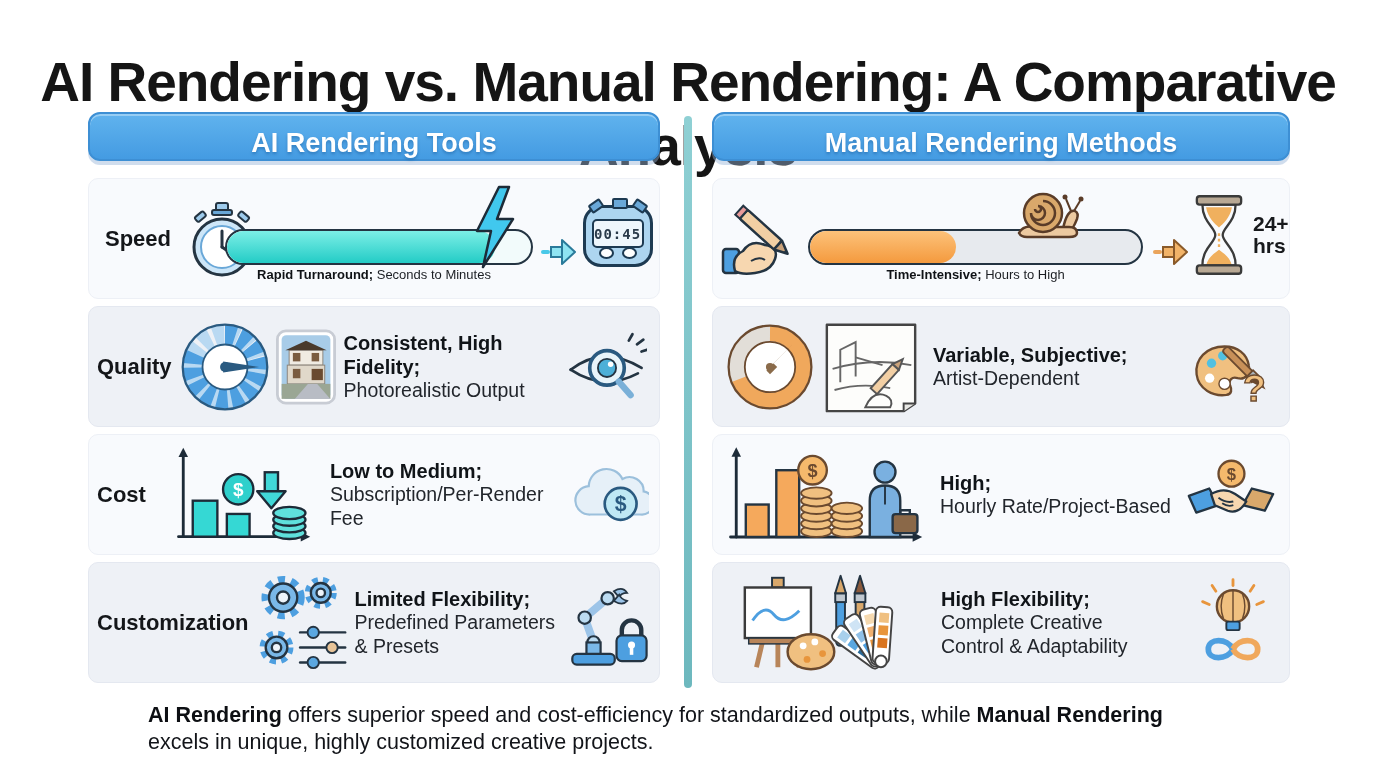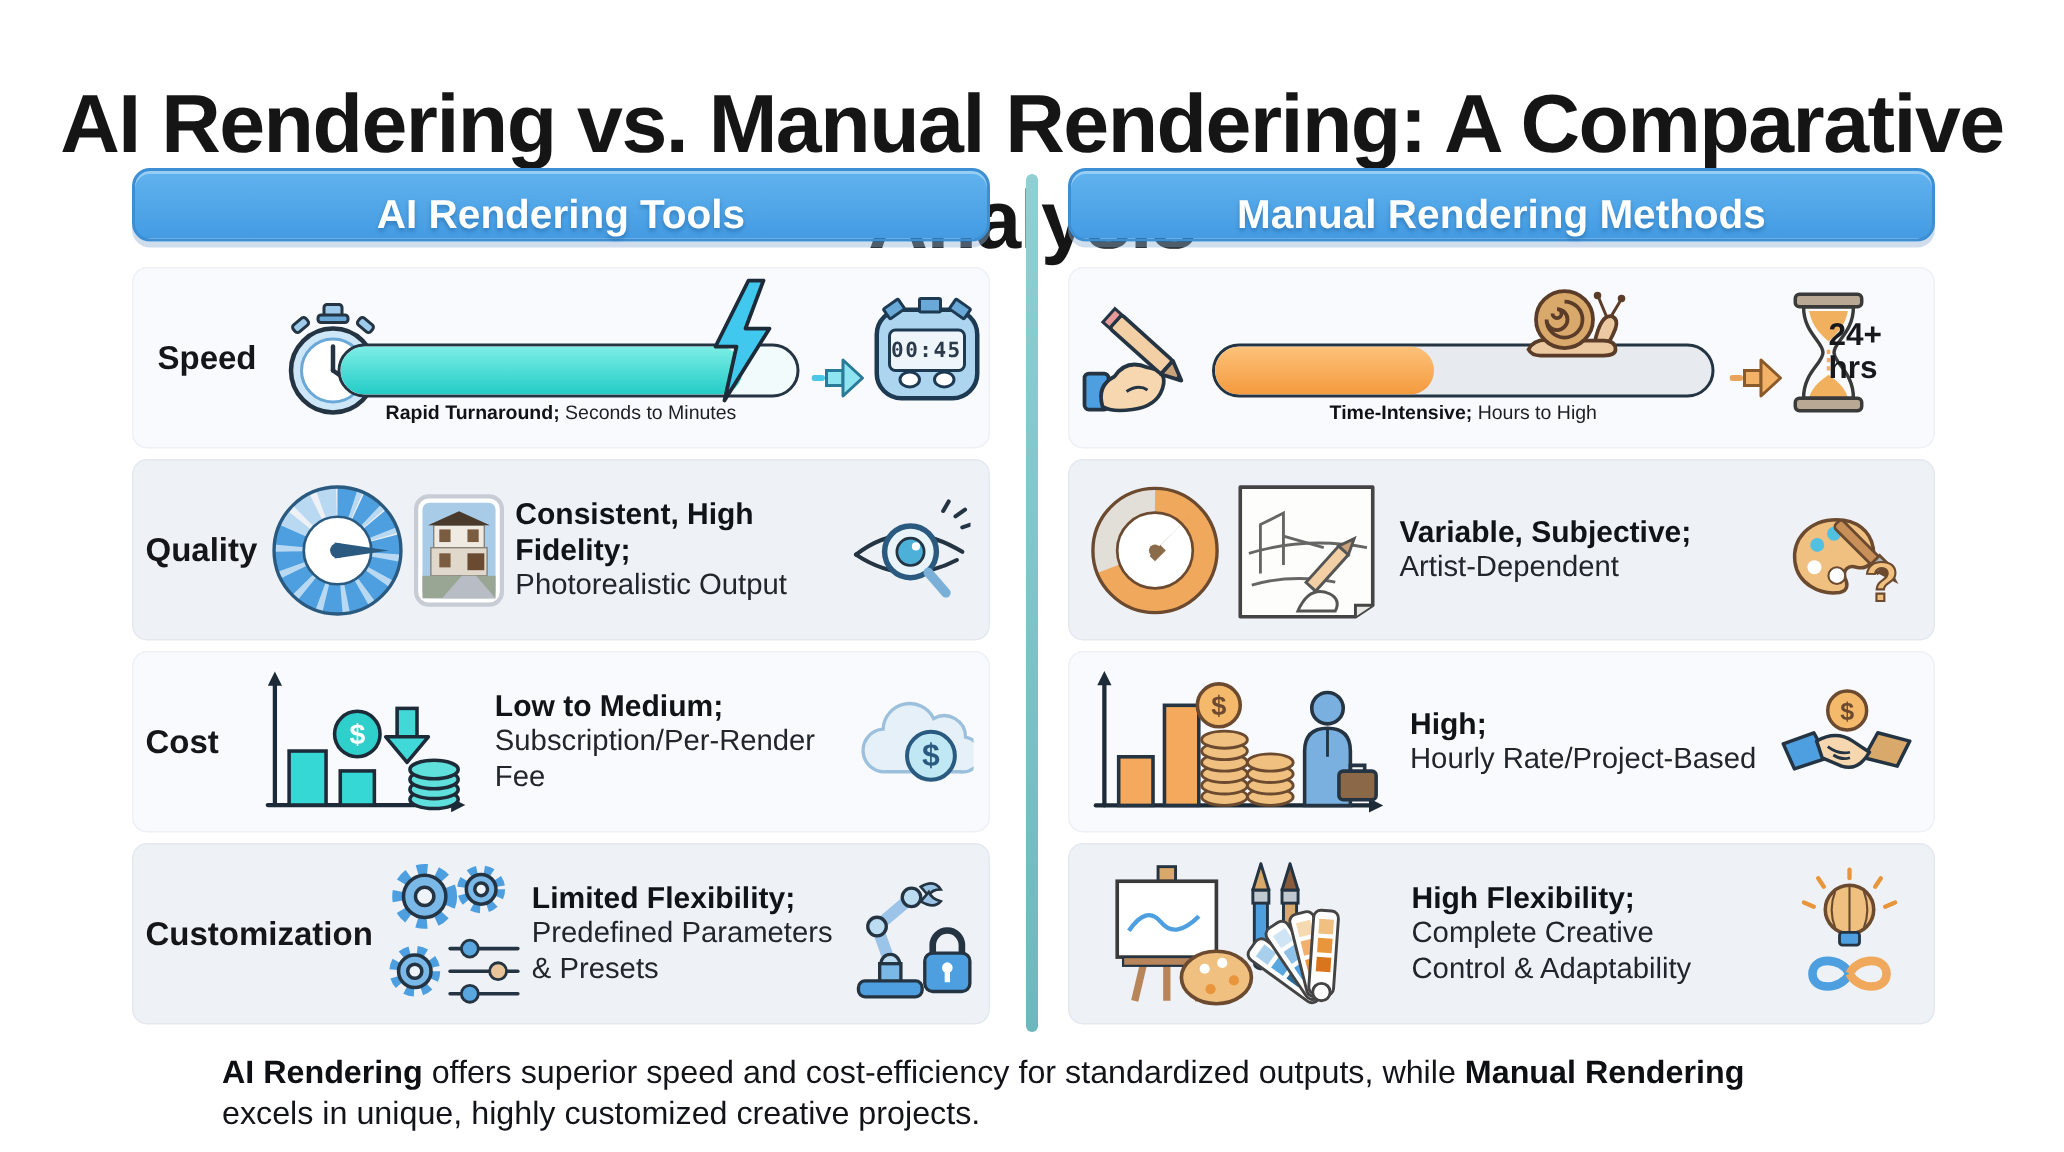--- a/index.html
+++ b/index.html
@@ -301,21 +301,21 @@
         <g stroke="#3a3a3a" stroke-width="2.5" fill="none">
           <path d="M8,11 C8,30 22,36 22,44 C22,52 8,58 8,77"></path>
           <path d="M44,11 C44,30 30,36 30,44 C30,52 44,58 44,77"></path>
           <line x1="8" y1="11" x2="44" y2="11"></line>
           <line x1="8" y1="77" x2="44" y2="77"></line>
         </g>
         <rect x="2" y="2" width="48" height="9" rx="3" fill="#b8a894" stroke="#3a3a3a" stroke-width="2.5"></rect>
         <rect x="2" y="77" width="48" height="9" rx="3" fill="#b8a894" stroke="#3a3a3a" stroke-width="2.5"></rect>
       </svg>
 
-      <div class="duration" style="left:506px;top:34px;">
+      <div class="duration" style="left:540px;top:34px;">
         <div>24+</div>
         <div>hrs</div>
       </div>
     </div>
 
     <div class="row row-b">
       <svg style="margin-left:12px" width="90" height="90" viewBox="0 0 100 100">
         <circle cx="50" cy="50" r="37" fill="none" stroke="#e2ded8" stroke-width="17"></circle>
         <path d="M50,13 A37,37 0 1,1 15.3,63.6" fill="none" stroke="#f0a85c" stroke-width="17"></path>
         <circle cx="50" cy="50" r="46" fill="none" stroke="#6b4a2f" stroke-width="2.5"></circle>

